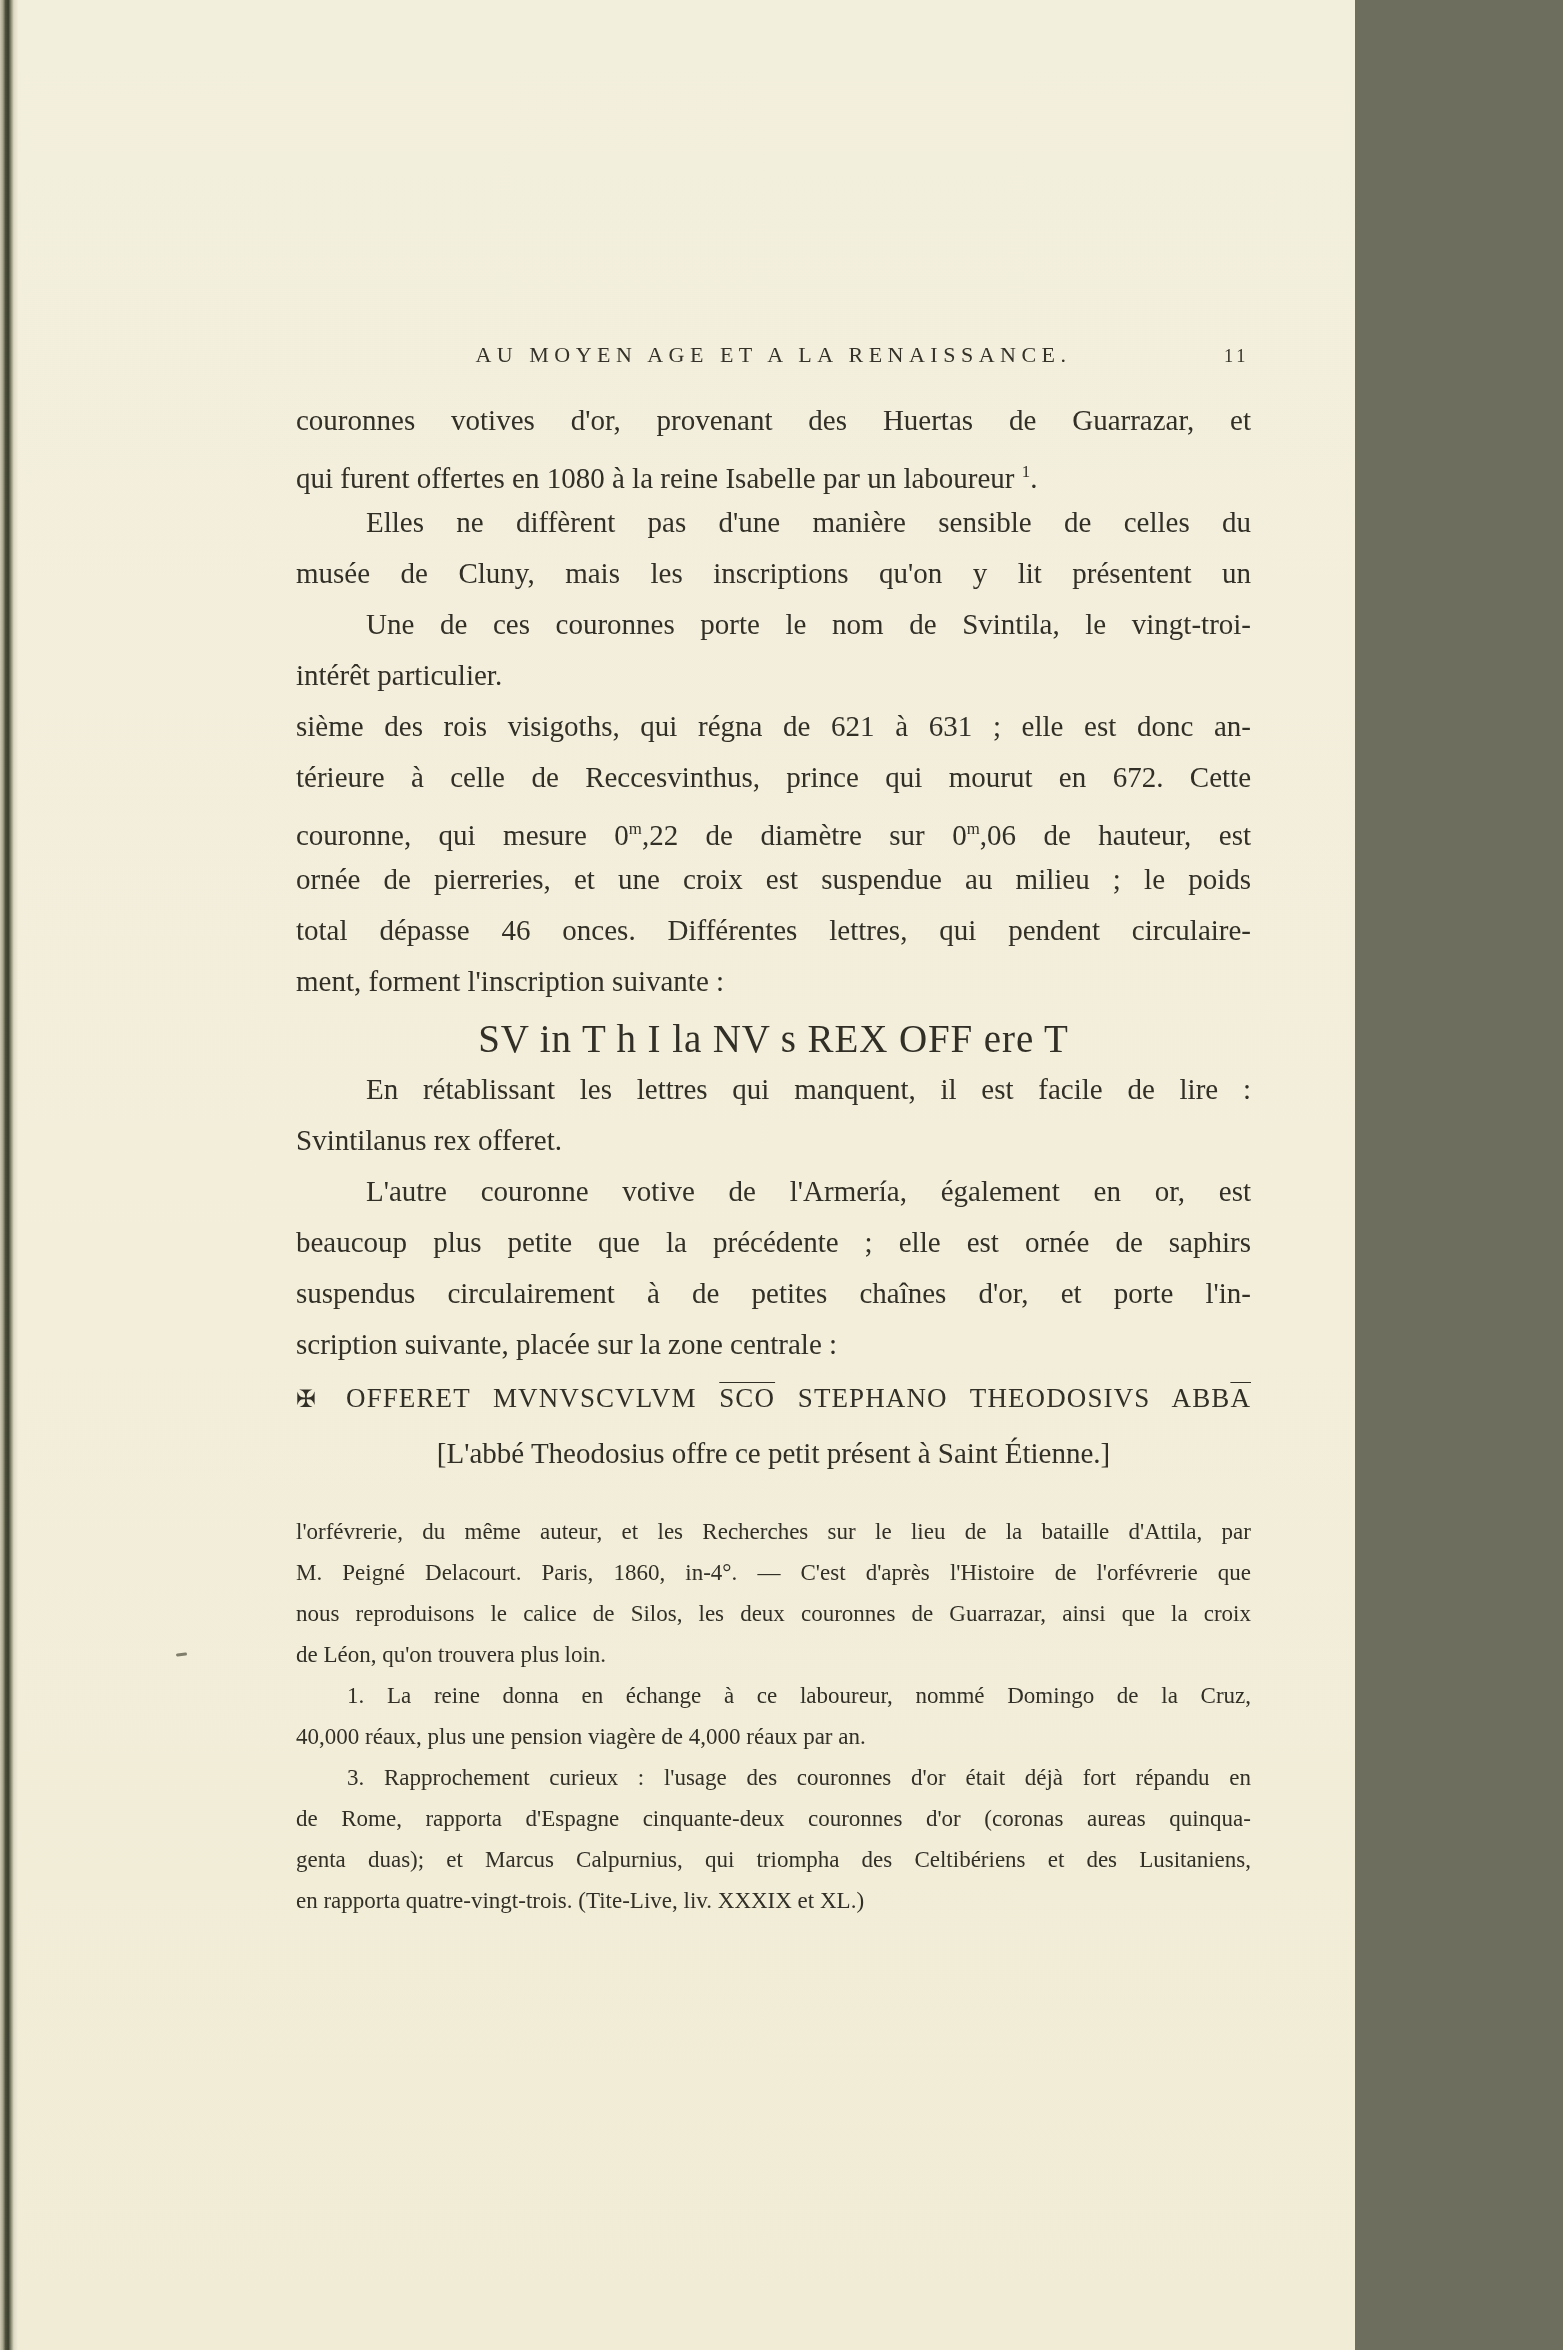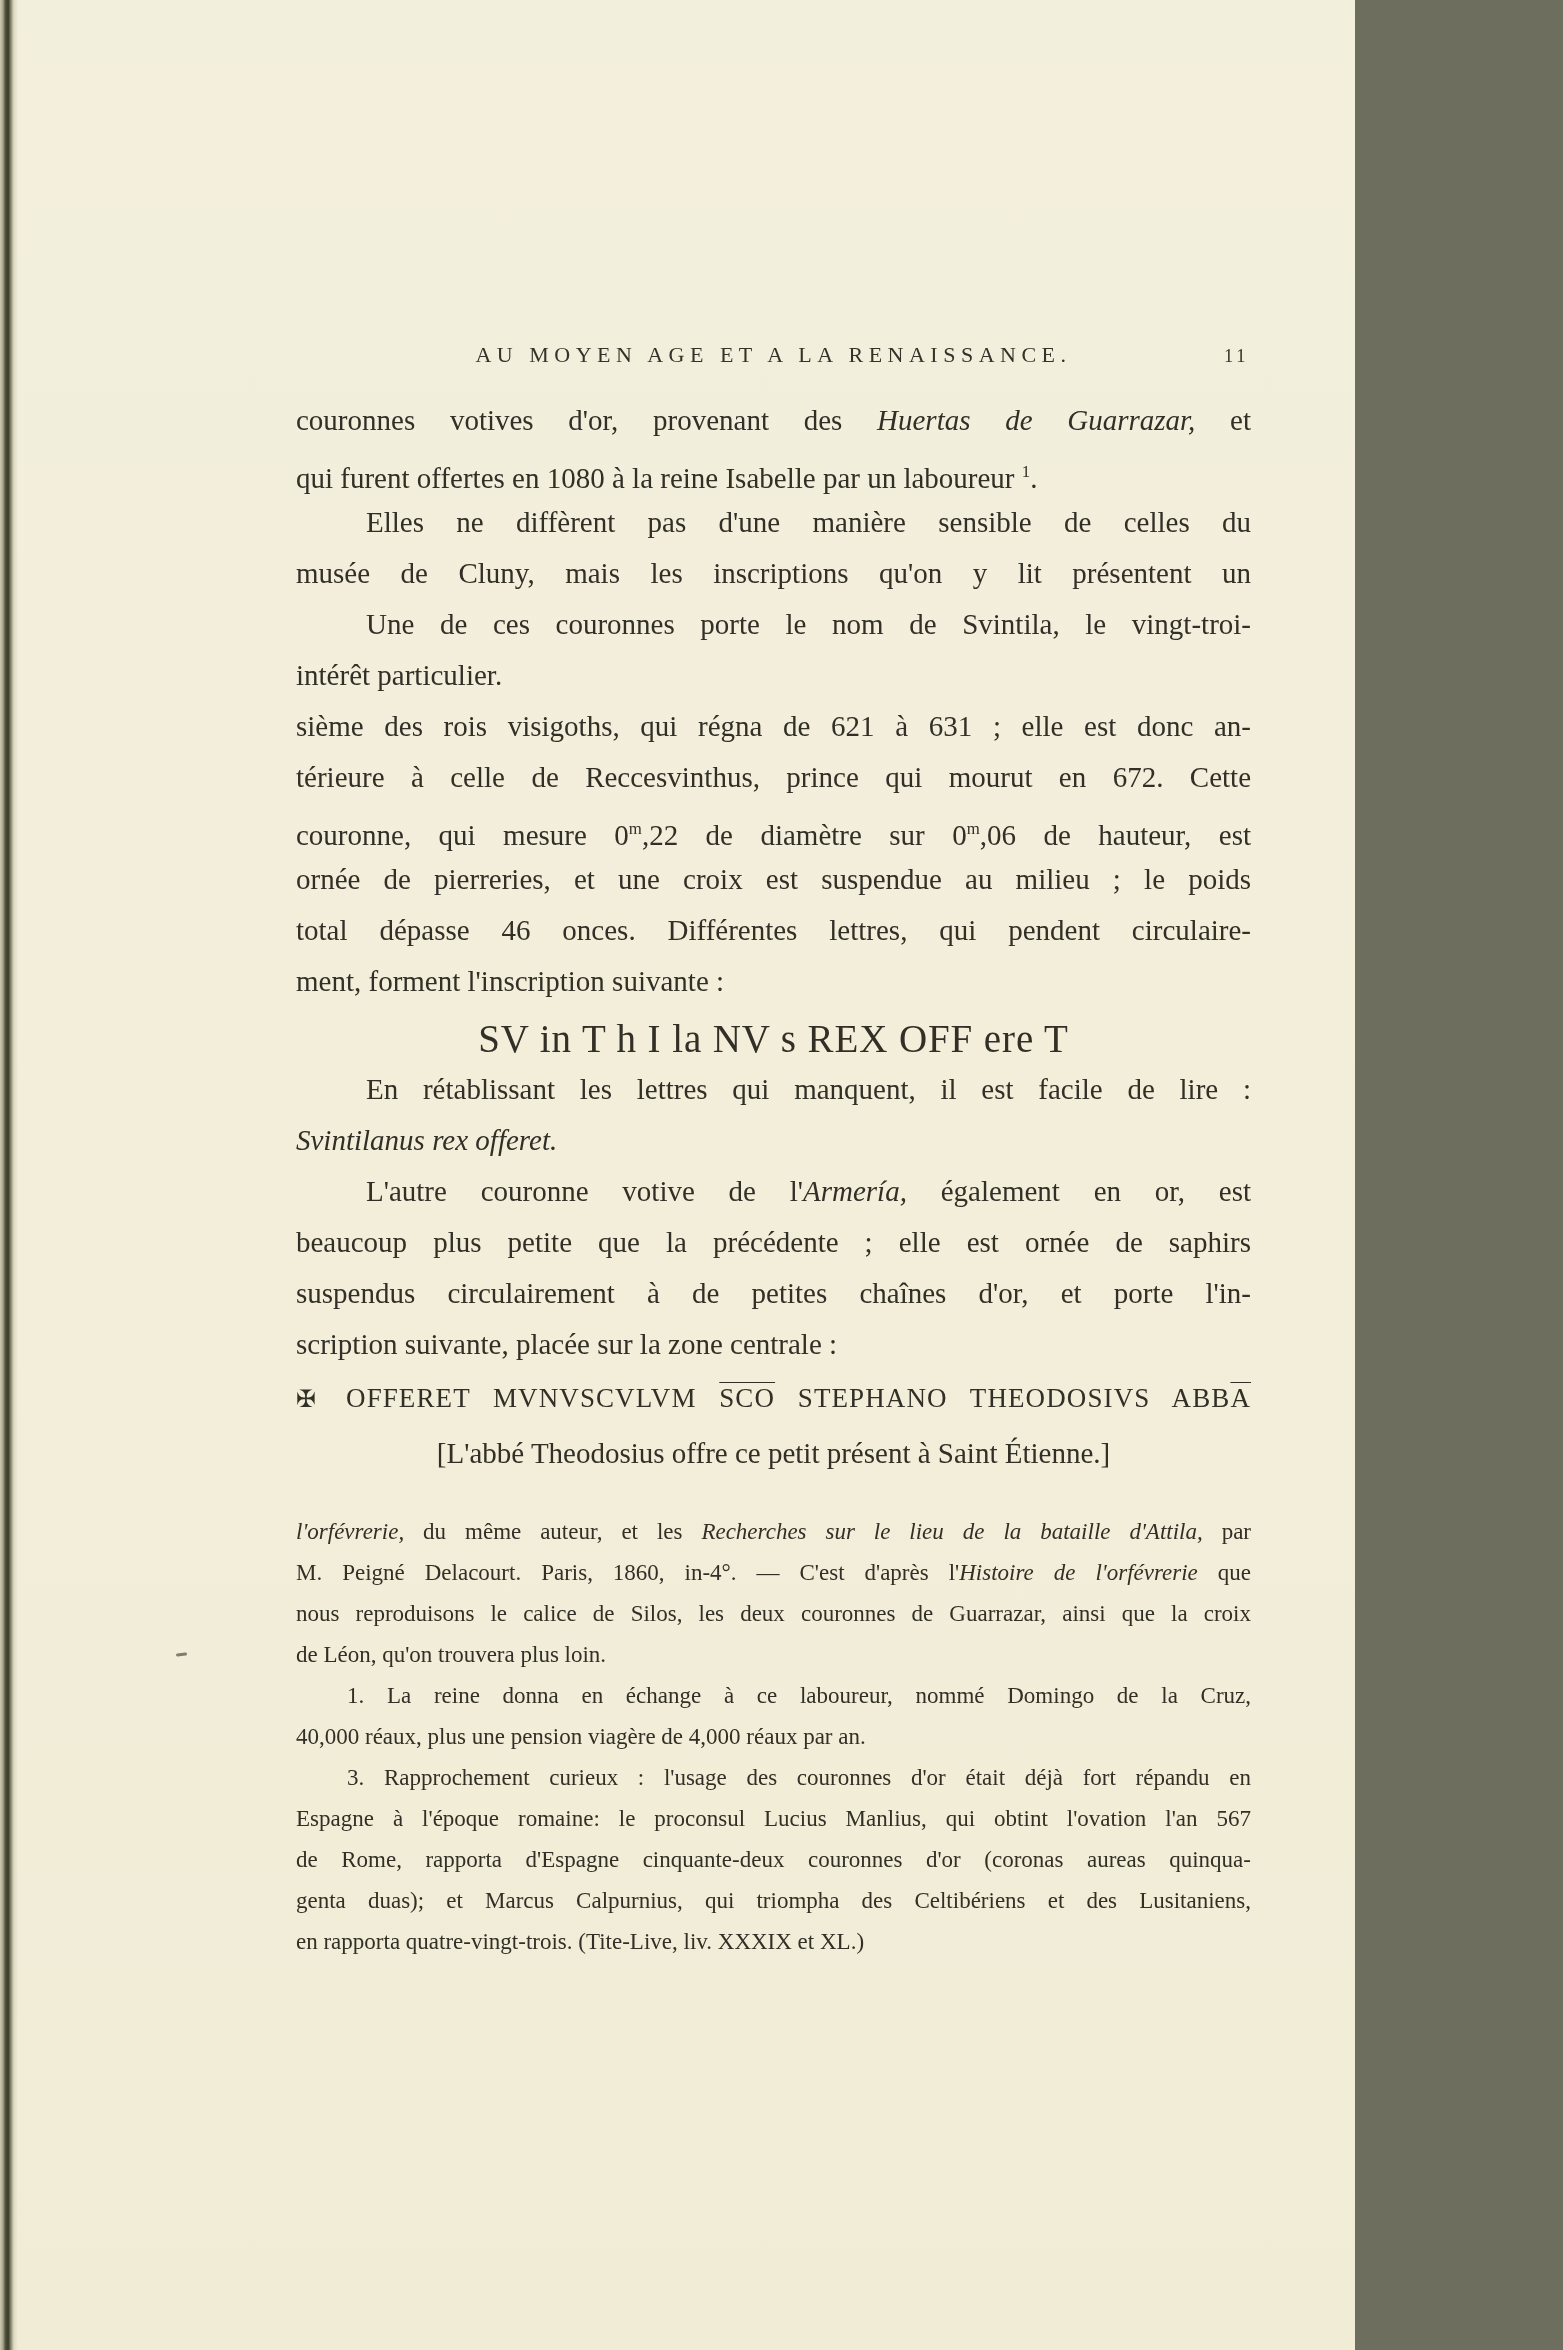--- a/index.html
+++ b/index.html
@@ -42,21 +42,21 @@
   .bline.caps-center{
     font-size:39px;letter-spacing:0.9px;margin-top:5.5px;
     text-align:right;text-align-last:center;
   }
   .bline.latin-line{
     font-size:27px;letter-spacing:1.1px;word-spacing:4.6px;margin-top:3.7px;
   }
   .bline.trans-line{
     margin-top:3.7px;text-align:center;text-align-last:center;
   }
-  .i{font-style:italic;}
+  .i{}
   .sup{font-size:58%;vertical-align:super;letter-spacing:0;}
   .over{text-decoration:overline;text-decoration-thickness:1.4px;}
   .cross{font-family:"DejaVu Sans",sans-serif;font-size:88%;padding-right:5.5px;}
   .stray-mark{
     position:absolute;left:176px;top:1653px;width:11px;height:2.8px;
     background:#6b6958;border-radius:1.8px;transform:rotate(-6deg);opacity:.85;
   }
 </style>
 </head>
 <body>
@@ -94,21 +94,20 @@
     </main>
 
   <section id="footnote-lines" class="footnotes">
       <div class="fline"><span class="i">l'orfévrerie,</span><span> du même auteur, et les </span><span class="i">Recherches sur le lieu de la bataille d'Attila,</span><span> par</span></div>
       <div class="fline"><span>M. Peigné Delacourt. Paris, 1860, in-4°. — C'est d'après l'</span><span class="i">Histoire de l'orfévrerie</span><span> que</span></div>
       <div class="fline"><span>nous reproduisons le calice de Silos, les deux couronnes de Guarrazar, ainsi que la croix</span></div>
       <div class="fline end"><span>de Léon, qu'on trouvera plus loin.</span></div>
       <div class="fline indent"><span>1. La reine donna en échange à ce laboureur, nommé Domingo de la Cruz,</span></div>
       <div class="fline end"><span>40,000 réaux, plus une pension viagère de 4,000 réaux par an.</span></div>
       <div class="fline indent"><span>3. Rapprochement curieux : l'usage des couronnes d'or était déjà fort répandu en</span></div>
-      <div class="fline"><span>Espagne à l'époque romaine: le proconsul Lucius Manlius, qui obtint l'ovation l'an 567</span></div>
       <div class="fline"><span>de Rome, rapporta d'Espagne cinquante-deux couronnes d'or (coronas aureas quinqua-</span></div>
       <div class="fline"><span>genta duas); et Marcus Calpurnius, qui triompha des Celtibériens et des Lusitaniens,</span></div>
       <div class="fline end"><span>en rapporta quatre-vingt-trois. (Tite-Live, liv. XXXIX et XL.)</span></div>
     </section>
 
   <div class="stray-mark"></div>
 </div>
 
 
 </body></html>

